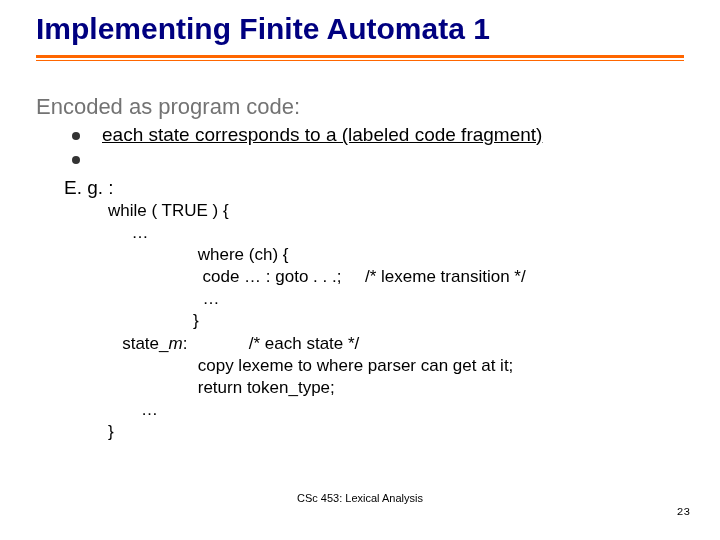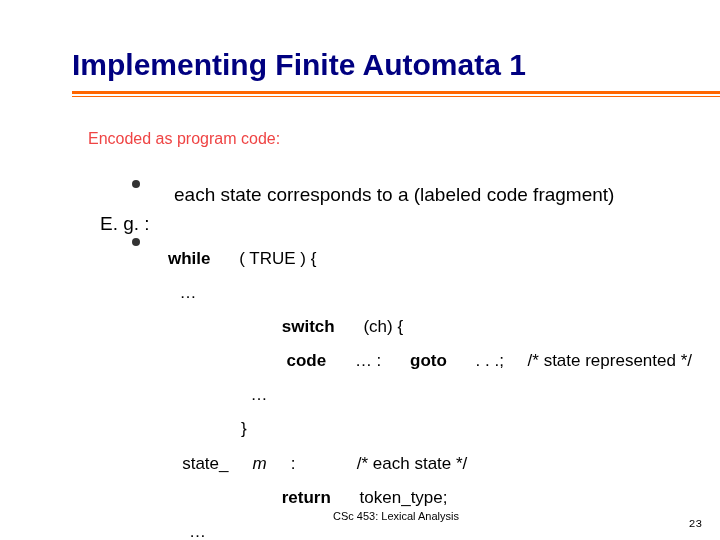--- a/index.html
+++ b/index.html
@@ -1,15 +1,15 @@
 <!DOCTYPE html>
 <html><head>
 <meta charset="utf-8">
 <style>
-  * { margin: 12px; padding: 0; box-sizing: border-box; }
+  * { margin: 0; padding: 0; box-sizing: border-box; }
   body {
     width: 720px;
     height: 540px;
     background: #ffffff;
     font-family: Arial, Helvetica, sans-serif;
     position: relative;
     overflow: hidden;
   }
   .title {
     position: absolute;
@@ -30,34 +30,35 @@
   .title-underline-thin {
     position: absolute;
     left: 36px;
     top: 60px;
     width: 648px;
     height: 1px;
     background: #ff6600;
   }
   .subtitle {
     position: absolute;
-    left: 52px;
+    left: 36px;
     top: 94px;
-    font-size: 16px;
-    color: #ef4444;
+    font-size: 22px;
+    color: #737373;
   }
   .bullets {
     position: absolute;
     left: 72px;
     top: 124px;
   }
   .bullet-row {
     display: flex;
     align-items: flex-start;
     margin-bottom: 2px;
+    text-decoration: underline;
   }
   .bullet-dot {
     width: 8px;
     height: 8px;
     background: #333333;
     border-radius: 50%;
     margin-top: 8px;
     margin-right: 22px;
     flex-shrink: 0;
   }
@@ -75,25 +76,25 @@
   .code-block {
     position: absolute;
     left: 108px;
     top: 200px;
     font-size: 17px;
     color: #000000;
     line-height: 1.3;
     font-family: Arial, Helvetica, sans-serif;
   }
   .code-block .line { white-space: pre; }
-  .bold { font-weight: bold; }
+  .bold { font-weight: normal; }
   .italic { font-style: italic; }
   .footer-center {
     position: absolute;
-    bottom: 30px;
+    bottom: 36px;
     left: 0;
     width: 720px;
     text-align: center;
     font-size: 11px;
     color: #000000;
   }
   .footer-right {
     position: absolute;
     bottom: 22px;
     right: 30px;
@@ -119,24 +120,25 @@
   <div class="bullet-row">
     <div class="bullet-dot"></div>
   </div>
 </div>
 
 <div class="eg-label">E. g. :</div>
 
 <div class="code-block">
   <div class="line"><span class="bold">while</span><span> ( TRUE ) {</span></div>
   <div class="line">     …</div>
-  <div class="line"><span>                   </span><span class="bold">switch</span><span> (ch) {</span></div>
-  <div class="line"><span>                    </span><span class="bold">code</span><span> … : </span><span class="bold">goto</span><span> . . .;     /* state represented */</span></div>
+  <div class="line"><span>                   </span><span class="bold">where</span><span> (ch) {</span></div>
+  <div class="line"><span>                    </span><span class="bold">code</span><span> … : </span><span class="bold">goto</span><span> . . .;     /* lexeme transition */</span></div>
   <div class="line">                    …</div>
   <div class="line">                  }</div>
   <div class="line"><span>   state_</span><span class="italic">m</span><span>:             /* each state */</span></div>
+  <div class="line">                   copy lexeme to where parser can get at it;</div>
   <div class="line"><span>                   </span><span class="bold">return</span><span> token_type;</span></div>
   <div class="line">       …</div>
   <div class="line">}</div>
 </div>
 
 <div class="footer-center">CSc 453: Lexical Analysis</div>
 <div class="footer-right">23</div>
 
 </body></html>

